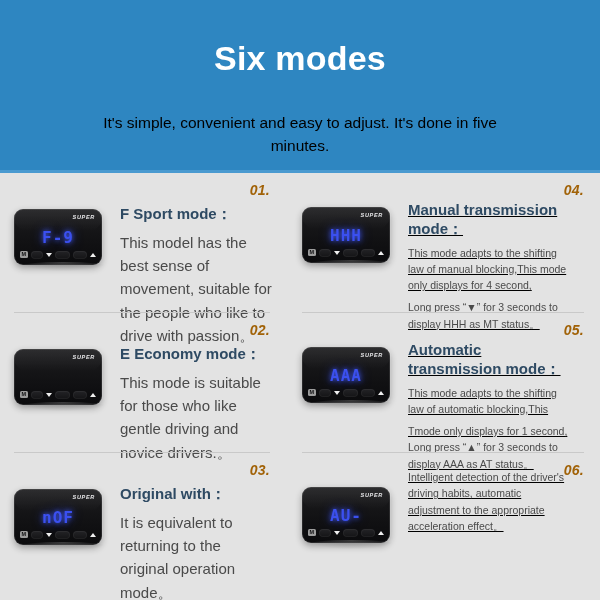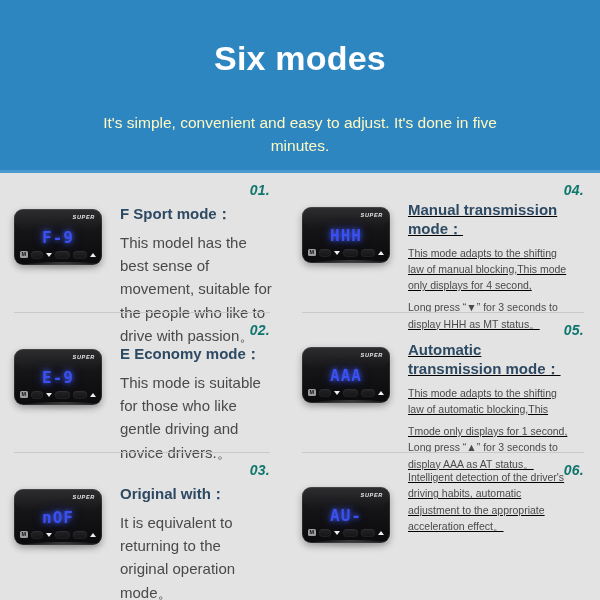--- a/index.html
+++ b/index.html
@@ -19,21 +19,21 @@
     display:flex;flex-direction:column;align-items:center;justify-content:center;
   }
   .header-title{
     margin-top:28px;
     font-size:34px;font-weight:bold;color:#ffffff;letter-spacing:.2px;
     line-height:1;
   }
   .header-sub{
     margin-top:37px;
     width:440px;text-align:center;
-    font-size:15.5px;color:#fef9c3;line-height:1.45;font-weight:400;
+    font-size:15.5px;color:#000000;line-height:1.45;font-weight:400;
   }
   .header-rule{
     position:absolute;left:0;top:170px;width:600px;height:3px;background:#4a9ad0;
   }
 
   
   .body{
     position:absolute;left:0;top:173px;width:600px;height:427px;
     background:#e3e3e3;
     box-sizing:border-box;
@@ -117,21 +117,21 @@
   .tri{
     width:0;height:0;margin-left:3px;
   }
   .tri-down{border-left:3.2px solid transparent;border-right:3.2px solid transparent;border-top:4.4px solid #efefef;}
   .tri-up{border-left:3.2px solid transparent;border-right:3.2px solid transparent;border-bottom:4.4px solid #efefef;}
 
   
   .text-block{flex:1 1 auto;position:relative;padding-top:14px;padding-right:6px;}
   .num{
     position:absolute;right:22px;top:9px;
-    font-size:14px;font-style:italic;font-weight:bold;color:#0f766e;
+    font-size:14px;font-style:italic;font-weight:bold;color:#a16207;
     letter-spacing:.3px;
   }
   .col2 .num{right:8px;}
   .mode-title{
     font-size:15px;font-weight:bold;color:#2e4a63;
     margin:18px 0 0 0;line-height:1.25;
     max-width:150px;
   }
   .col2 .mode-title{max-width:160px;}
   .mode-desc{
@@ -214,23 +214,20 @@
             </div>
           </div>
         </div>
 
         <div class="cell col1 has-rule">
           <div class="cell-row">
             <div class="device-wrap">
               <div class="device">
                 <div class="device-sheen"></div>
                 <div class="device-brand">SUPER</div>
-                <div class="device-screen">
-                  <div class="device-digits">E-9</div>
-                </div>
                 <div class="device-buttons">
                   <div class="btn-m">M</div>
                   <div class="btn-bar bar-a"></div>
                   <div class="tri tri-down"></div>
                   <div class="btn-bar bar-b"></div>
                   <div class="btn-bar bar-c"></div>
                   <div class="tri tri-up"></div>
                 </div>
               </div>
             </div>

